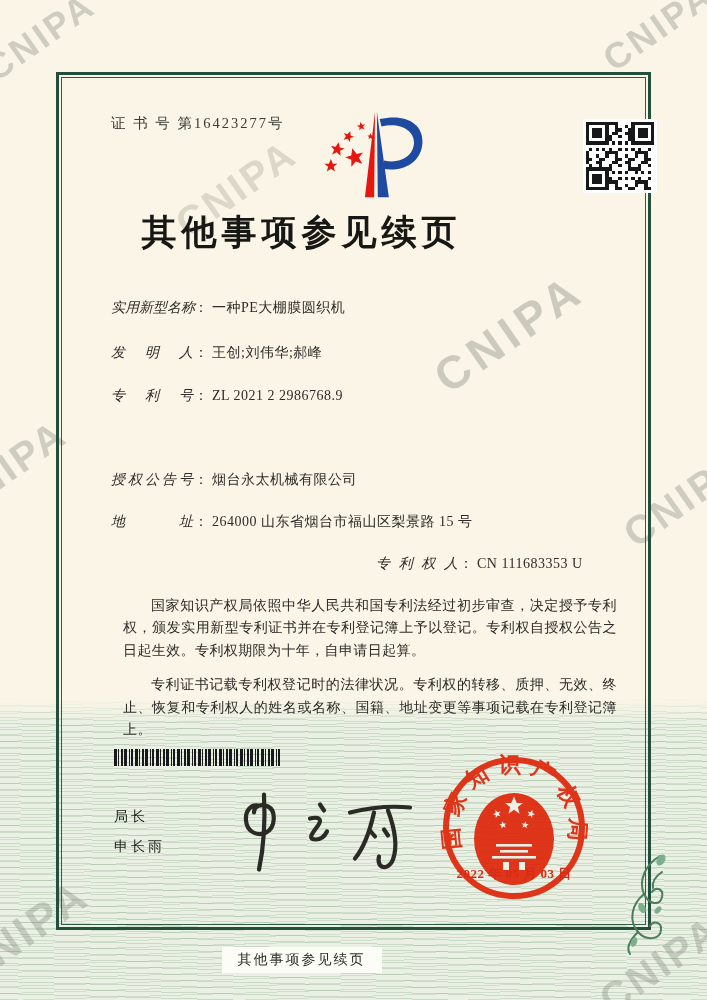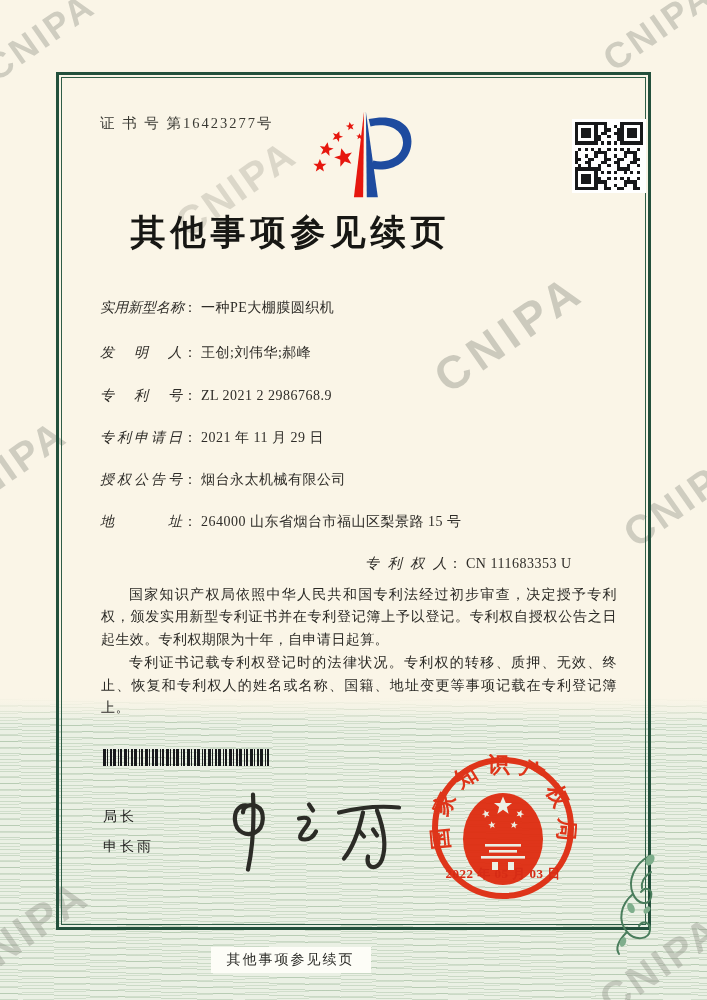--- a/index.html
+++ b/index.html
@@ -26,21 +26,21 @@
   .wm5{left:616px;top:476px;font-size:40px;}
   .wm6{left:-52px;top:908px;font-size:44px;}
   .wm7{left:592px;top:942px;font-size:40px;}
   .wm8{left:168px;top:166px;font-size:40px;color:rgba(150,146,134,.30);}
 
   
   .frame{position:absolute;left:56px;top:72px;right:56px;bottom:70px;
          border:3px solid #23503c;z-index:1;}
   .frame-inner{position:absolute;left:2px;top:2px;right:2px;bottom:2px;border:1px solid #2e5d47;}
 
-  .layer{position:absolute;left:5px;top:0;width:571px;height:1000px;z-index:2;}
+  .layer{position:absolute;left:16px;top:0;width:571px;height:1000px;z-index:2;}
 
   .cert-number{position:absolute;left:95px;top:114px;font-size:14.5px;letter-spacing:2px;color:#3a3a34;}
 
   .logo{position:absolute;left:288px;top:108px;width:120px;height:92px;}
   .qr{position:absolute;left:567px;top:119px;width:74px;height:74px;background:#fff;
       display:grid;grid-template-columns:repeat(21,1fr);grid-template-rows:repeat(21,1fr);padding:3px;box-sizing:border-box;}
   .qr i{display:block;}
   .qr i.on{background:#17181a;}
 
   .title{position:absolute;left:0;top:209px;width:100%;text-align:center;font-size:35px;
@@ -50,21 +50,21 @@
   .flabel{display:inline-block;width:82px;text-align:justify;text-align-last:justify;
           vertical-align:top;color:#2e2c28;font-style:italic;}
   .fcolon{display:inline-block;margin:0 4px 0 1px;}
   .fvalue{letter-spacing:.5px;}
   .r1{top:299px}.r2{top:344px}.r3{top:387px}.r4{top:429px}.r5{top:471px}.r6{top:513px}
   .grant-row{position:absolute;top:555px;left:95px;font-size:14px;color:#2e2c28;white-space:nowrap;}
   .grant-no{position:absolute;left:265px;top:0;}
 
   .body-text{position:absolute;left:95px;top:583px;width:518px;font-size:14px;line-height:1.6;
              color:#2b2a26;text-align:justify;letter-spacing:.4px;}
-  .body-text p{margin:1px;text-indent:2em;}
+  .body-text p{margin:12px;text-indent:2em;}
 
   .barcode{position:absolute;left:98px;top:749px;width:183px;height:17px;overflow:hidden;white-space:nowrap;}
   .barcode i{display:inline-block;height:100%;background:#17191c;vertical-align:top;}
 
   .sig-title{position:absolute;left:98px;top:808px;font-size:14px;color:#1f1f1d;
              font-family:"Liberation Sans", sans-serif;letter-spacing:3px;}
   .sig-name{position:absolute;left:98px;top:838px;font-size:14px;color:#1f1f1d;
             font-family:"Liberation Sans", sans-serif;letter-spacing:3px;}
   .signature{position:absolute;left:208px;top:788px;width:200px;height:88px;}
 
@@ -572,23 +572,20 @@
     <div class="title">其他事项参见续页</div>
 
     <div class="field-row r1">
       <span class="flabel">实用新型名称</span><span class="fcolon">：</span><span class="fvalue">一种PE大棚膜圆织机</span>
     </div>
     <div class="field-row r2">
       <span class="flabel">发明人</span><span class="fcolon">：</span><span class="fvalue">王创;刘伟华;郝峰</span>
     </div>
     <div class="field-row r3">
       <span class="flabel">专利号</span><span class="fcolon">：</span><span class="fvalue">ZL 2021 2 2986768.9</span>
-    </div>
-    <div class="field-row r4">
-      <span class="flabel">专利申请日</span><span class="fcolon">：</span><span class="fvalue">2021 年 11 月 29 日</span>
     </div>
     <div class="field-row r5">
       <span class="flabel">授权公告号</span><span class="fcolon">：</span><span class="fvalue">烟台永太机械有限公司</span>
     </div>
     <div class="field-row r6">
       <span class="flabel">地址</span><span class="fcolon">：</span><span class="fvalue">264000 山东省烟台市福山区梨景路 15 号</span>
     </div>
 
     <div class="grant-row">
       <span class="grant-no">

